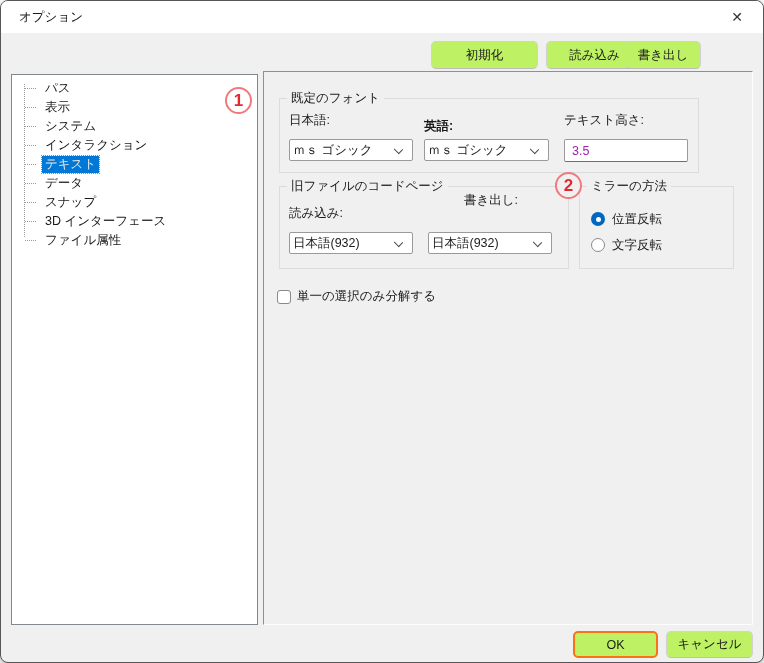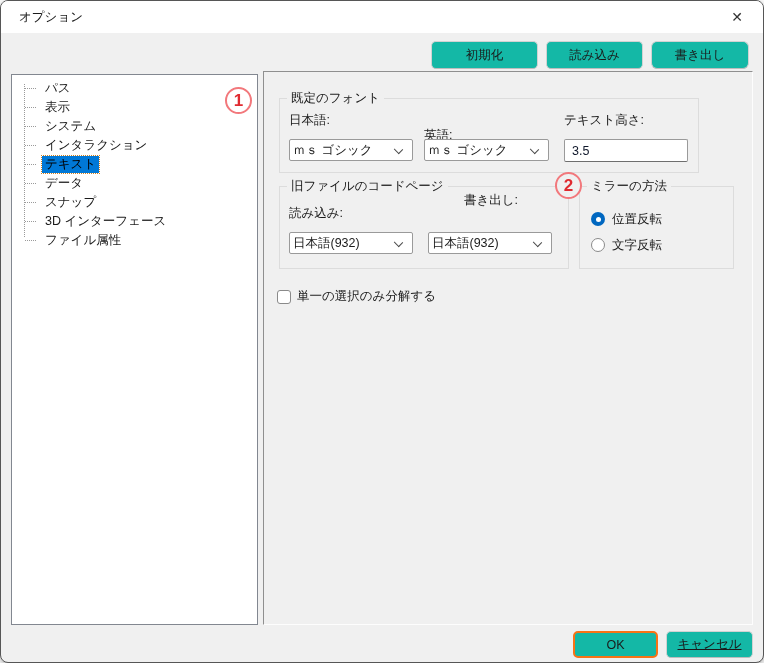--- a/index.html
+++ b/index.html
@@ -30,21 +30,21 @@
     font-size: 12.5px; color: #1b1b1b;
   }
   .close-btn {
     position: absolute; right: 8px; top: 2px; width: 36px; height: 28px;
     display: flex; align-items: center; justify-content: center;
     font-size: 14px; color: #333; cursor: default;
   }
   
   .btn {
     position: absolute; height: 28px;
-    background: #14b8a6;
+    background: #bef264;
     border: 1px solid #d2d2d2;
     border-bottom-color: #bdbdbd;
     border-radius: 5px;
     display: flex; align-items: center; justify-content: center;
     font-size: 12.5px; color: #1a1a1a;
   }
   .btn.primary { border: 2px solid #f97316; }
   
   .sidebar {
     position: absolute; left: 10px; top: 73px; width: 247px; height: 551px;
@@ -59,21 +59,21 @@
   .tree-row {
     position: relative; height: 19px; line-height: 19px;
     padding-left: 30px; white-space: nowrap; cursor: default;
   }
   .tree-row::before {
     content: ""; position: absolute; left: 13px; top: 9px; width: 11px;
     border-top: 1px dotted #9a9a9a;
   }
   .tree-label { display: inline-block; padding: 0 3px; line-height: 17px; }
   .tree-row.selected .tree-label {
-    background: #0078d7; color: #000000;
+    background: #0078d7; color: #e5e5e5;
     outline: 1px dotted #cf7f1f;
     text-align: center;
   }
   
   .ann-circle {
     position: absolute; width: 27px; height: 27px; border-radius: 50%;
     border: 2px solid #f2787c; color: #e02a30;
     display: flex; align-items: center; justify-content: center;
     font-size: 17px; font-weight: 600; background: transparent;
   }
@@ -108,21 +108,21 @@
     border-right: 1.4px solid #4a4a4a; border-bottom: 1.4px solid #4a4a4a;
     transform: rotate(45deg) scaleY(.9);
   }
   
   .textbox {
     position: absolute; height: 23px; width: 124px;
     background: #ffffff;
     border: 1px solid #9a9a9a; border-bottom-color: #6e6e6e;
     border-radius: 2px; padding: 10px 7px; font-size: 12.5px;
     font-family: "Liberation Sans", "DejaVu Sans", sans-serif;
-    color: #0f172a; outline: none;
+    color: #a21caf; outline: none;
   }
   
   .radio-row { position: absolute; height: 16px; display: flex; align-items: center; }
   .radio-dot {
     width: 14px; height: 14px; border-radius: 50%;
     border: 1px solid #8a8a8a; background: #ffffff;
     display: flex; align-items: center; justify-content: center;
   }
   .radio-row.checked .radio-dot { border: none; background: #0067c0; }
   .radio-inner { width: 5px; height: 5px; border-radius: 50%; background: #ffffff; display: none; }
@@ -141,21 +141,21 @@
 
 <div class="dialog">
 
   <div class="titlebar">
     <span class="title-text">オプション</span>
     <div class="close-btn">✕</div>
   </div>
 
   <div class="btn" style="left:430px; top:40px; width:107px;">初期化</div>
   <div class="btn" style="left:545px; top:40px; width:97px;">読み込み</div>
-  <div class="btn" style="left:650px; top:40px; width:98px;border-radius:6px;">書き出し</div>
+  <div class="btn" style="left:624px; top:40px; width:76px;">書き出し</div>
 
   <div class="sidebar">
     <div class="tree-vline"></div>
     <div class="tree">
       <div class="tree-row"><span class="tree-label">パス</span></div>
       <div class="tree-row"><span class="tree-label">表示</span></div>
       <div class="tree-row"><span class="tree-label">システム</span></div>
       <div class="tree-row"><span class="tree-label">インタラクション</span></div>
       <div class="tree-row selected"><span class="tree-label">テキスト</span></div>
       <div class="tree-row"><span class="tree-label">データ</span></div>
@@ -166,21 +166,21 @@
   </div>
 
   <div class="ann-circle" style="left:224px; top:86px;">1</div>
 
   <div class="panel"></div>
 
   <div class="groupbox" style="left:278px; top:97px; width:420px; height:75px;text-decoration:underline;">
     <span class="groupbox-title">既定のフォント</span>
   </div>
   <span class="field-label" style="left:288px; top:111px;">日本語:</span>
-  <span class="field-label" style="left:423px; top:126px;">英語:</span>
+  <span class="field-label" style="left:423px; top:117px;font-weight:bold;">英語:</span>
   <span class="field-label" style="left:563px; top:111px;">テキスト高さ:</span>
   <div class="combo" style="left:288px; top:138px; width:124px;">
     <span>ｍｓ ゴシック</span>
     <span class="chev"></span>
   </div>
   <div class="combo" style="left:423px; top:138px; width:125px;">
     <span>ｍｓ ゴシック</span>
     <span class="chev"></span>
   </div>
   <input class="textbox" style="left: 563px; top: 138px;" value="3.5">
@@ -214,15 +214,15 @@
   </div>
 
   <div class="ann-circle" style="left:554px; top:171px; background:#f0f0f0;">2</div>
 
   <div class="check-row" style="left:276px; top:287px;">
     <span class="check-box"></span>
     <span class="check-text">単一の選択のみ分解する</span>
   </div>
 
   <div class="btn primary" style="left:572px; top:630px; width:85px; height:27px;">OK</div>
-  <div class="btn" style="left:665px; top:630px; width:87px; height:27px;text-decoration:underline;">キャンセル</div>
+  <div class="btn" style="left:665px; top:630px; width:87px; height:27px;">キャンセル</div>
 
 </div>
 
 </body></html>

